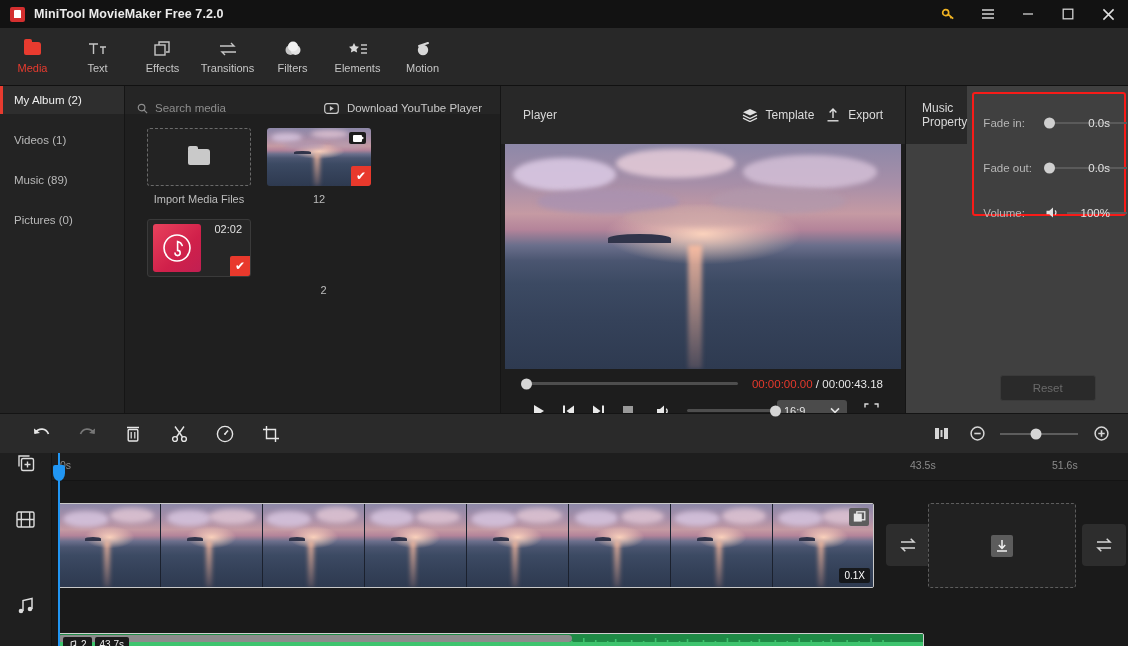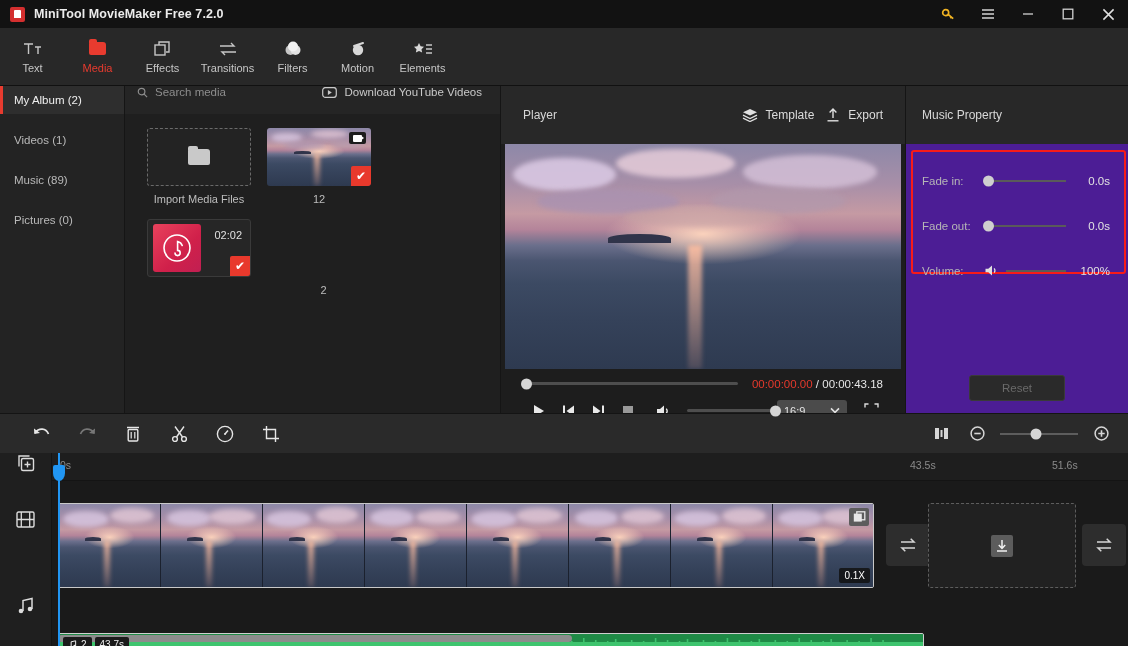--- a/index.html
+++ b/index.html
@@ -55,21 +55,21 @@
     height:28px; display:flex; align-items:center; padding-left:14px; font-size:11.5px;
     color:#b9b9b9; cursor:default; position:relative; margin-top:0;
   }
   .libitem:first-child{ margin-top:0;}
   .libitem.sel { background:#2e2e2e; color:#efefef;}
   .libitem.sel:before{ content:""; position:absolute; left:0; top:0; bottom:0; width:3px; background:#e83b2f;}
   .libspace{height:12px;}
 
   
   .mediapane { flex:1; background:#1f1f1f; display:flex; flex-direction:column;}
-  .mediabar { height:28px; display:flex; align-items:flex-start; background:#252525; font-size:11.5px; color:#8d8d8d;}
+  .mediabar { height:28px; display:flex; align-items:flex-end; background:#252525; font-size:11.5px; color:#8d8d8d;}
   .srch { display:flex; align-items:center; gap:7px; padding-left:12px; cursor:text;}
   .dl { display:flex; align-items:center; gap:8px; margin-left:auto; margin-right:18px; color:#c9c9c9; cursor:default;}
   .mediagrid { padding:14px 0 0 22px; display:flex; flex-wrap:wrap; gap:14px 16px; align-content:flex-start;}
   .mcell { width:104px; }
   .mthumb {
     width:104px; height:58px; border-radius:3px; position:relative; overflow:hidden;
     background:#242424; cursor:default;
   }
   .mthumb.dashed { border:1px dashed #6a6a6a; display:flex; align-items:center; justify-content:center; background:#232323;}
   .folder-ic { width:22px;height:16px;background:#c9c9c9;border-radius:1.5px 3px 2px 2px;position:relative;}
@@ -98,21 +98,21 @@
     position:absolute; right:0; bottom:0; width:20px; height:20px; background:#e8392c;
     display:flex; align-items:center; justify-content:center; color:#fff; font-size:12px;
     border-radius:2px 0 2px 0;
   }
   .audcell { width:104px;}
   .audbox { width:104px; height:58px; background:#262626; border:1px solid #3a3a3a; border-radius:3px;
     position:relative; display:flex; align-items:center; padding-left:5px;}
   .audart { width:48px; height:48px; border-radius:3px;
     background:linear-gradient(135deg,#e8425c,#d0204a 60%,#c11f52);
     display:flex; align-items:center; justify-content:center; color:#fff; font-size:26px;}
-  .audtime { position:absolute; right:8px; top:9px; font-size:11px; color:#e0e0e0;}
+  .audtime { position:absolute; right:8px; top:3px; font-size:11px; color:#e0e0e0;}
 
   
   .playerpane { flex:1; background:#1d1d1d; display:flex; flex-direction:column; border-left:1px solid #151515; border-right:1px solid #151515;}
   .pheader { height:58px; background:#282828; display:flex; align-items:center; padding:0 22px 0 22px; flex:0 0 58px;}
   .ptitle { font-size:12px; color:#d6d6d6;}
   .pbtns { margin-left:auto; display:flex; gap:12px; align-items:center;}
   .pbtn { display:flex; align-items:center; gap:8px; font-size:12px; color:#dcdcdc; cursor:default;}
   .pstage { flex:1; display:flex; align-items:center; justify-content:center; background:#1d1d1d;}
   .preview { width:396px; height:225px; position:relative; overflow:hidden;}
   .pctrl { flex:0 0 62px; padding:0 22px; display:flex; flex-direction:column; justify-content:center; gap:9px;}
@@ -127,21 +127,21 @@
   .volbar { flex:1; height:3px; background:#4e4e4e; border-radius:2px; position:relative; margin-left:8px;}
   .volbar .vknob{ position:absolute; right:0; top:50%; transform:translate(4px,-50%); width:11px;height:11px;border-radius:50%;background:#d5d5d5;}
   .ratio {
     margin-left:auto; width:70px;height:21px; background:#4b4b4b; border-radius:3px;
     display:flex; align-items:center; justify-content:space-between; padding:0 7px;
     font-size:11px; color:#e4e4e4; cursor:default;
   }
   .fs { width:24px;height:24px; display:flex;align-items:center;justify-content:center; margin-left:12px; color:#dcdcdc; cursor:default;}
 
   
-  .proppane { width:222px; flex:0 0 222px; background:#4c1d95; display:flex; flex-direction:column;}
+  .proppane { width:222px; flex:0 0 222px; background:#404040; display:flex; }
   .propheader { height:58px; flex:0 0 58px; background:#282828; display:flex; align-items:center; padding-left:16px; font-size:12px; color:#d8d8d8;}
   .propbody { flex:1; position:relative; padding-top:8px;}
   .hl-box {
     position:absolute; left:5px; right:2px; top:6px; height:124px;
     border:2px solid #f81b18; border-radius:3px; pointer-events:none;
   }
   .prow { height:41px; display:flex; align-items:center; padding-left:16px; position:relative;}
   .plabel { width:62px; font-size:11.5px; color:#b6b6b6;}
   .slider { width:82px; height:2px; background:#5a5a5a; position:relative; cursor:pointer;}
   .slider .sk { position:absolute; width:11px;height:11px;border-radius:50%;background:#cfcfcf; top:50%; transform:translateY(-50%);}
@@ -246,37 +246,37 @@
       </div>
       <div class="tb-btn close">
         <svg width="13" height="13" viewBox="0 0 12 12">
             <path d="M1.3 1.3 L10.7 10.7 M10.7 1.3 L1.3 10.7" stroke="#e0e0e0" stroke-width="1.4"></path>
           </svg>
       </div>
     </div>
   </div>
 
   <div class="toolbar-tabs">
+    <div class="ttab active">
+      <div class="ic">
+          <div class="t-media"></div>
+        </div>
+      <span>Media</span>
+    </div>
     <div class="ttab">
       <div class="ic">
         <svg width="20" height="16" viewBox="0 0 20 16">
             <g fill="none" stroke="#c6c6c6" stroke-width="1.4">
               <path d="M1 3h9M5.5 3v10"></path>
               <path d="M12 6h6M15 6v7"></path>
             </g>
           </svg>
       </div>
       <span>Text</span>
     </div>
-    <div class="ttab active">
-      <div class="ic">
-          <div class="t-media"></div>
-        </div>
-      <span>Media</span>
-    </div>
     <div class="ttab">
       <div class="ic">
         <svg width="18" height="16" viewBox="0 0 18 16">
             <rect x="1" y="4" width="10" height="10" fill="none" stroke="#c6c6c6" stroke-width="1.4"></rect>
             <path d="M5 4V1h10v10h-3" fill="none" stroke="#c6c6c6" stroke-width="1.4"></path>
           </svg>
       </div>
       <span>Effects</span>
     </div>
     <div class="ttab">
@@ -291,40 +291,40 @@
     </div>
     <div class="ttab">
       <div class="ic">
         <svg width="18" height="16" viewBox="0 0 18 16">
             <circle cx="6.5" cy="9" r="5" fill="#c6c6c6"></circle>
             <circle cx="11.5" cy="9" r="5" fill="#e2e2e2"></circle>
             <circle cx="9" cy="5.5" r="5" fill="#f2f2f2"></circle>
           </svg>
       </div>
       <span>Filters</span>
-    </div>
-    <div class="ttab">
-      <div class="ic">
-        <svg width="18" height="16" viewBox="0 0 18 16">
-            <circle cx="9" cy="9" r="5.2" fill="#d8d8d8"></circle>
-            <path d="M5 5 L14 2" stroke="#d8d8d8" stroke-width="2" stroke-linecap="round"></path>
-          </svg>
-      </div>
-      <span>Motion</span>
     </div>
     <div class="ttab">
       <div class="ic">
         <svg width="20" height="16" viewBox="0 0 20 16">
             <path d="M6 2l1.6 3.3 3.4.5-2.5 2.4.6 3.4L6 10l-3.1 1.6.6-3.4L1 5.8l3.4-.5z" fill="#d8d8d8"></path>
             <g stroke="#c6c6c6" stroke-width="1.3">
               <path d="M13 4h6M13 8h6M13 12h6"></path>
             </g>
           </svg>
       </div>
       <span>Elements</span>
+    </div>
+    <div class="ttab">
+      <div class="ic">
+        <svg width="18" height="16" viewBox="0 0 18 16">
+            <circle cx="9" cy="9" r="5.2" fill="#d8d8d8"></circle>
+            <path d="M5 5 L14 2" stroke="#d8d8d8" stroke-width="2" stroke-linecap="round"></path>
+          </svg>
+      </div>
+      <span>Motion</span>
     </div>
   </div>
 
   <div class="mainrow">
 
     <div class="libside">
       <div class="libitem sel">
         <span>My Album (2)</span>
       </div>
       <div class="libspace"></div>
@@ -352,21 +352,21 @@
           </span>
           <span>Search media</span>
         </div>
         <div class="dl">
           <span>
             <svg width="15" height="11" viewBox="0 0 16 12">
                 <rect x="0.6" y="0.6" width="14.8" height="10.8" rx="3" fill="none" stroke="#c9c9c9" stroke-width="1.3"></rect>
                 <path d="M6.2 3.4 L10.5 6 L6.2 8.6 Z" fill="#c9c9c9"></path>
               </svg>
           </span>
-          <span>Download YouTube Videos</span>
+          <span>Download YouTube Player</span>
         </div>
       </div>
 
       <div class="mediagrid">
         <div class="mcell">
           <div class="mthumb dashed">
             <div class="folder-ic"></div>
           </div>
           <div class="mcap">Import Media Files</div>
         </div>

